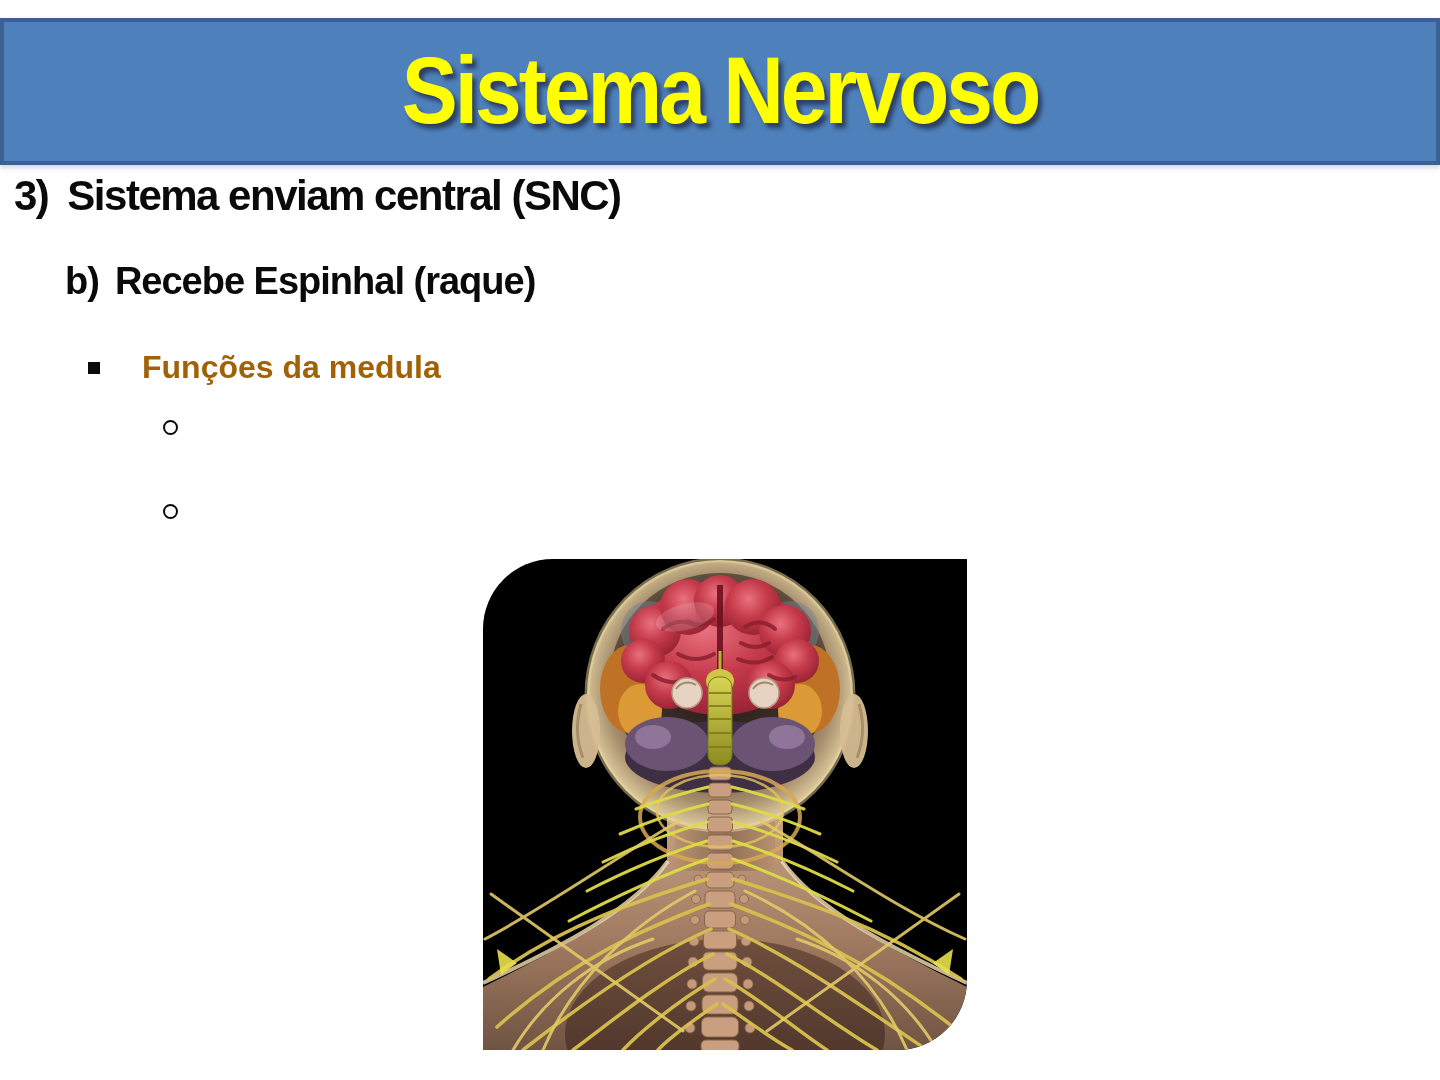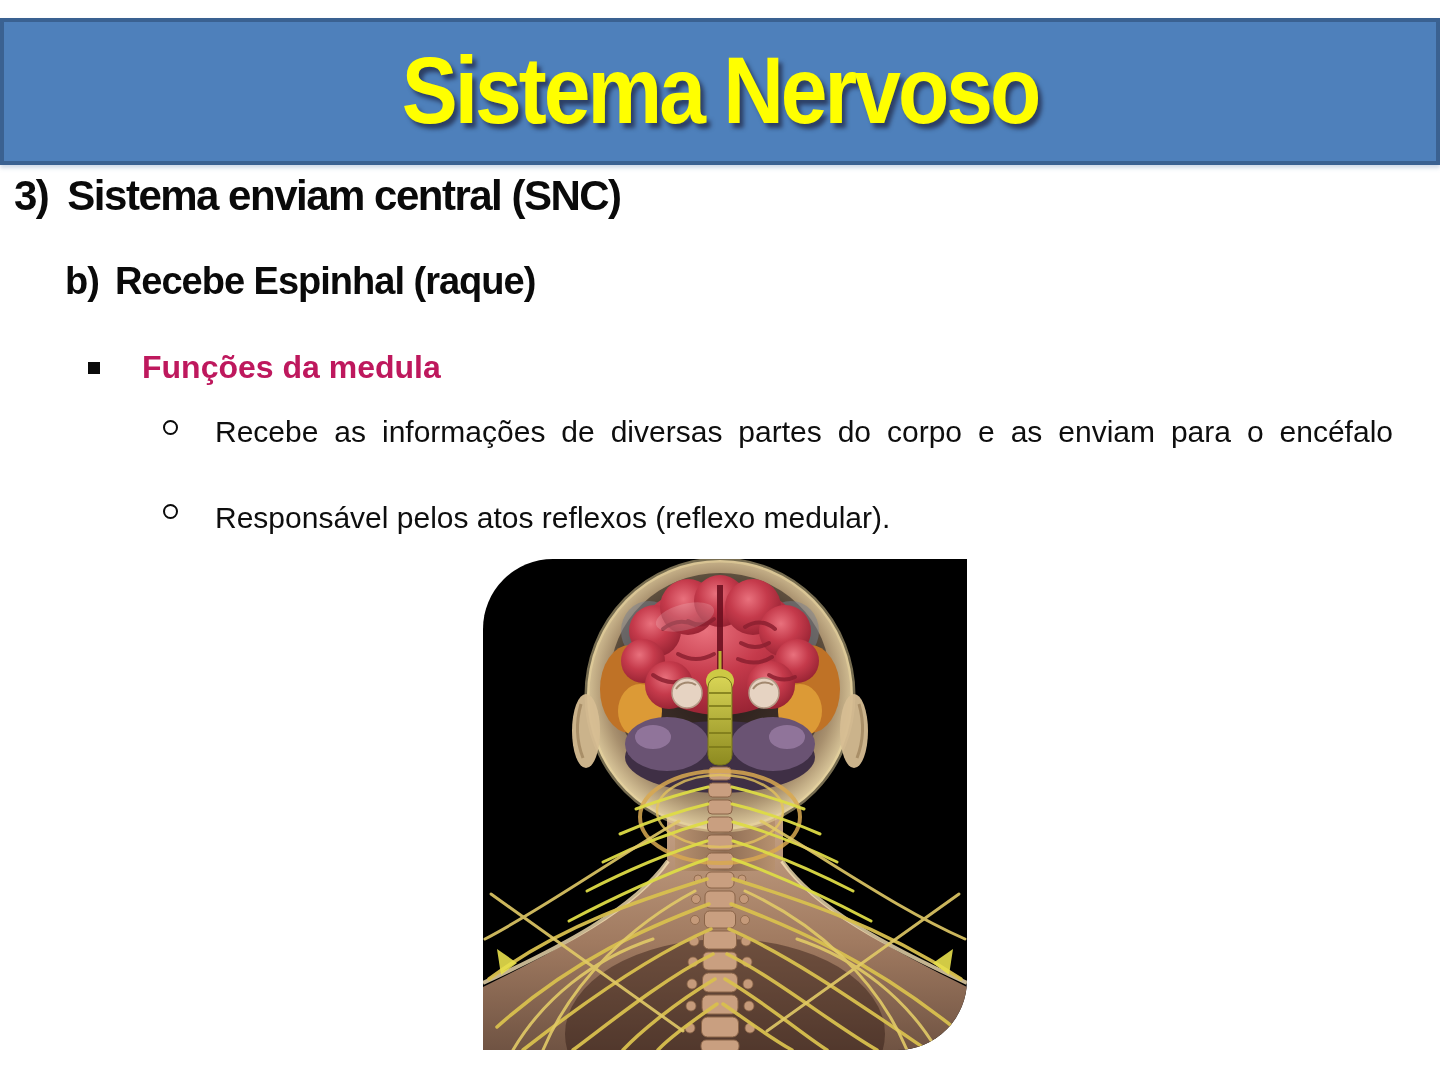--- a/index.html
+++ b/index.html
@@ -45,21 +45,21 @@
     display:flex;color:#0a0a0a;white-space:nowrap;
   }
   .subheading .letter{margin-right:16px;}
 
   .func-row{position:absolute;left:88px;top:349px;display:flex;align-items:flex-start;}
   .sq-bullet{
     display:inline-block;width:12px;height:12px;background:#0a0a0a;
     margin-top:13px;flex:none;
   }
   .func-row .func-text{
-    margin-left:42px;font-size:32px;font-weight:bold;color:#be185d;white-space:nowrap;
+    margin-left:42px;font-size:32px;font-weight:bold;color:#a16207;white-space:nowrap;
   }
 
   .circ-bullet{
     position:absolute;width:15px;height:15px;border:2.5px solid #0a0a0a;
     border-radius:50%;box-sizing:border-box;background:transparent;
   }
   #circ1{left:163px;top:420px;}
   #circ2{left:163px;top:504px;}
 
   .sub-bullet-text{
@@ -98,27 +98,23 @@
     <span>Recebe Espinhal (raque)</span>
   </div>
 
   <div class="func-row">
     <span class="sq-bullet"></span>
     <span class="func-text">Funções da medula</span>
   </div>
 
   <span class="circ-bullet" id="circ1"></span>
   <div class="sub-bullet-text" id="subtext1">
-    <div class="jline">Recebe as informações de diversas partes do corpo e as enviam para o encéfalo</div>
   </div>
 
   <span class="circ-bullet" id="circ2"></span>
-  <div class="sub-bullet-text" id="subtext2">
-    <div class="nline">Responsável pelos atos reflexos (reflexo medular).</div>
-  </div>
 
   <figure class="figure" style="margin:0">
     <svg width="484" height="491" viewBox="0 0 484 491">
       <defs>
         <clipPath id="roundClip">
           <path d="M70 0 H484 V421 A70 70 0 0 1 414 491 H0 V70 A70 70 0 0 1 70 0 Z"></path>
         </clipPath>
         <radialGradient id="headSkin" cx="50%" cy="48%" r="55%">
           <stop offset="0%" stop-color="#3a2c26"></stop>
           <stop offset="55%" stop-color="#6b5244"></stop>

